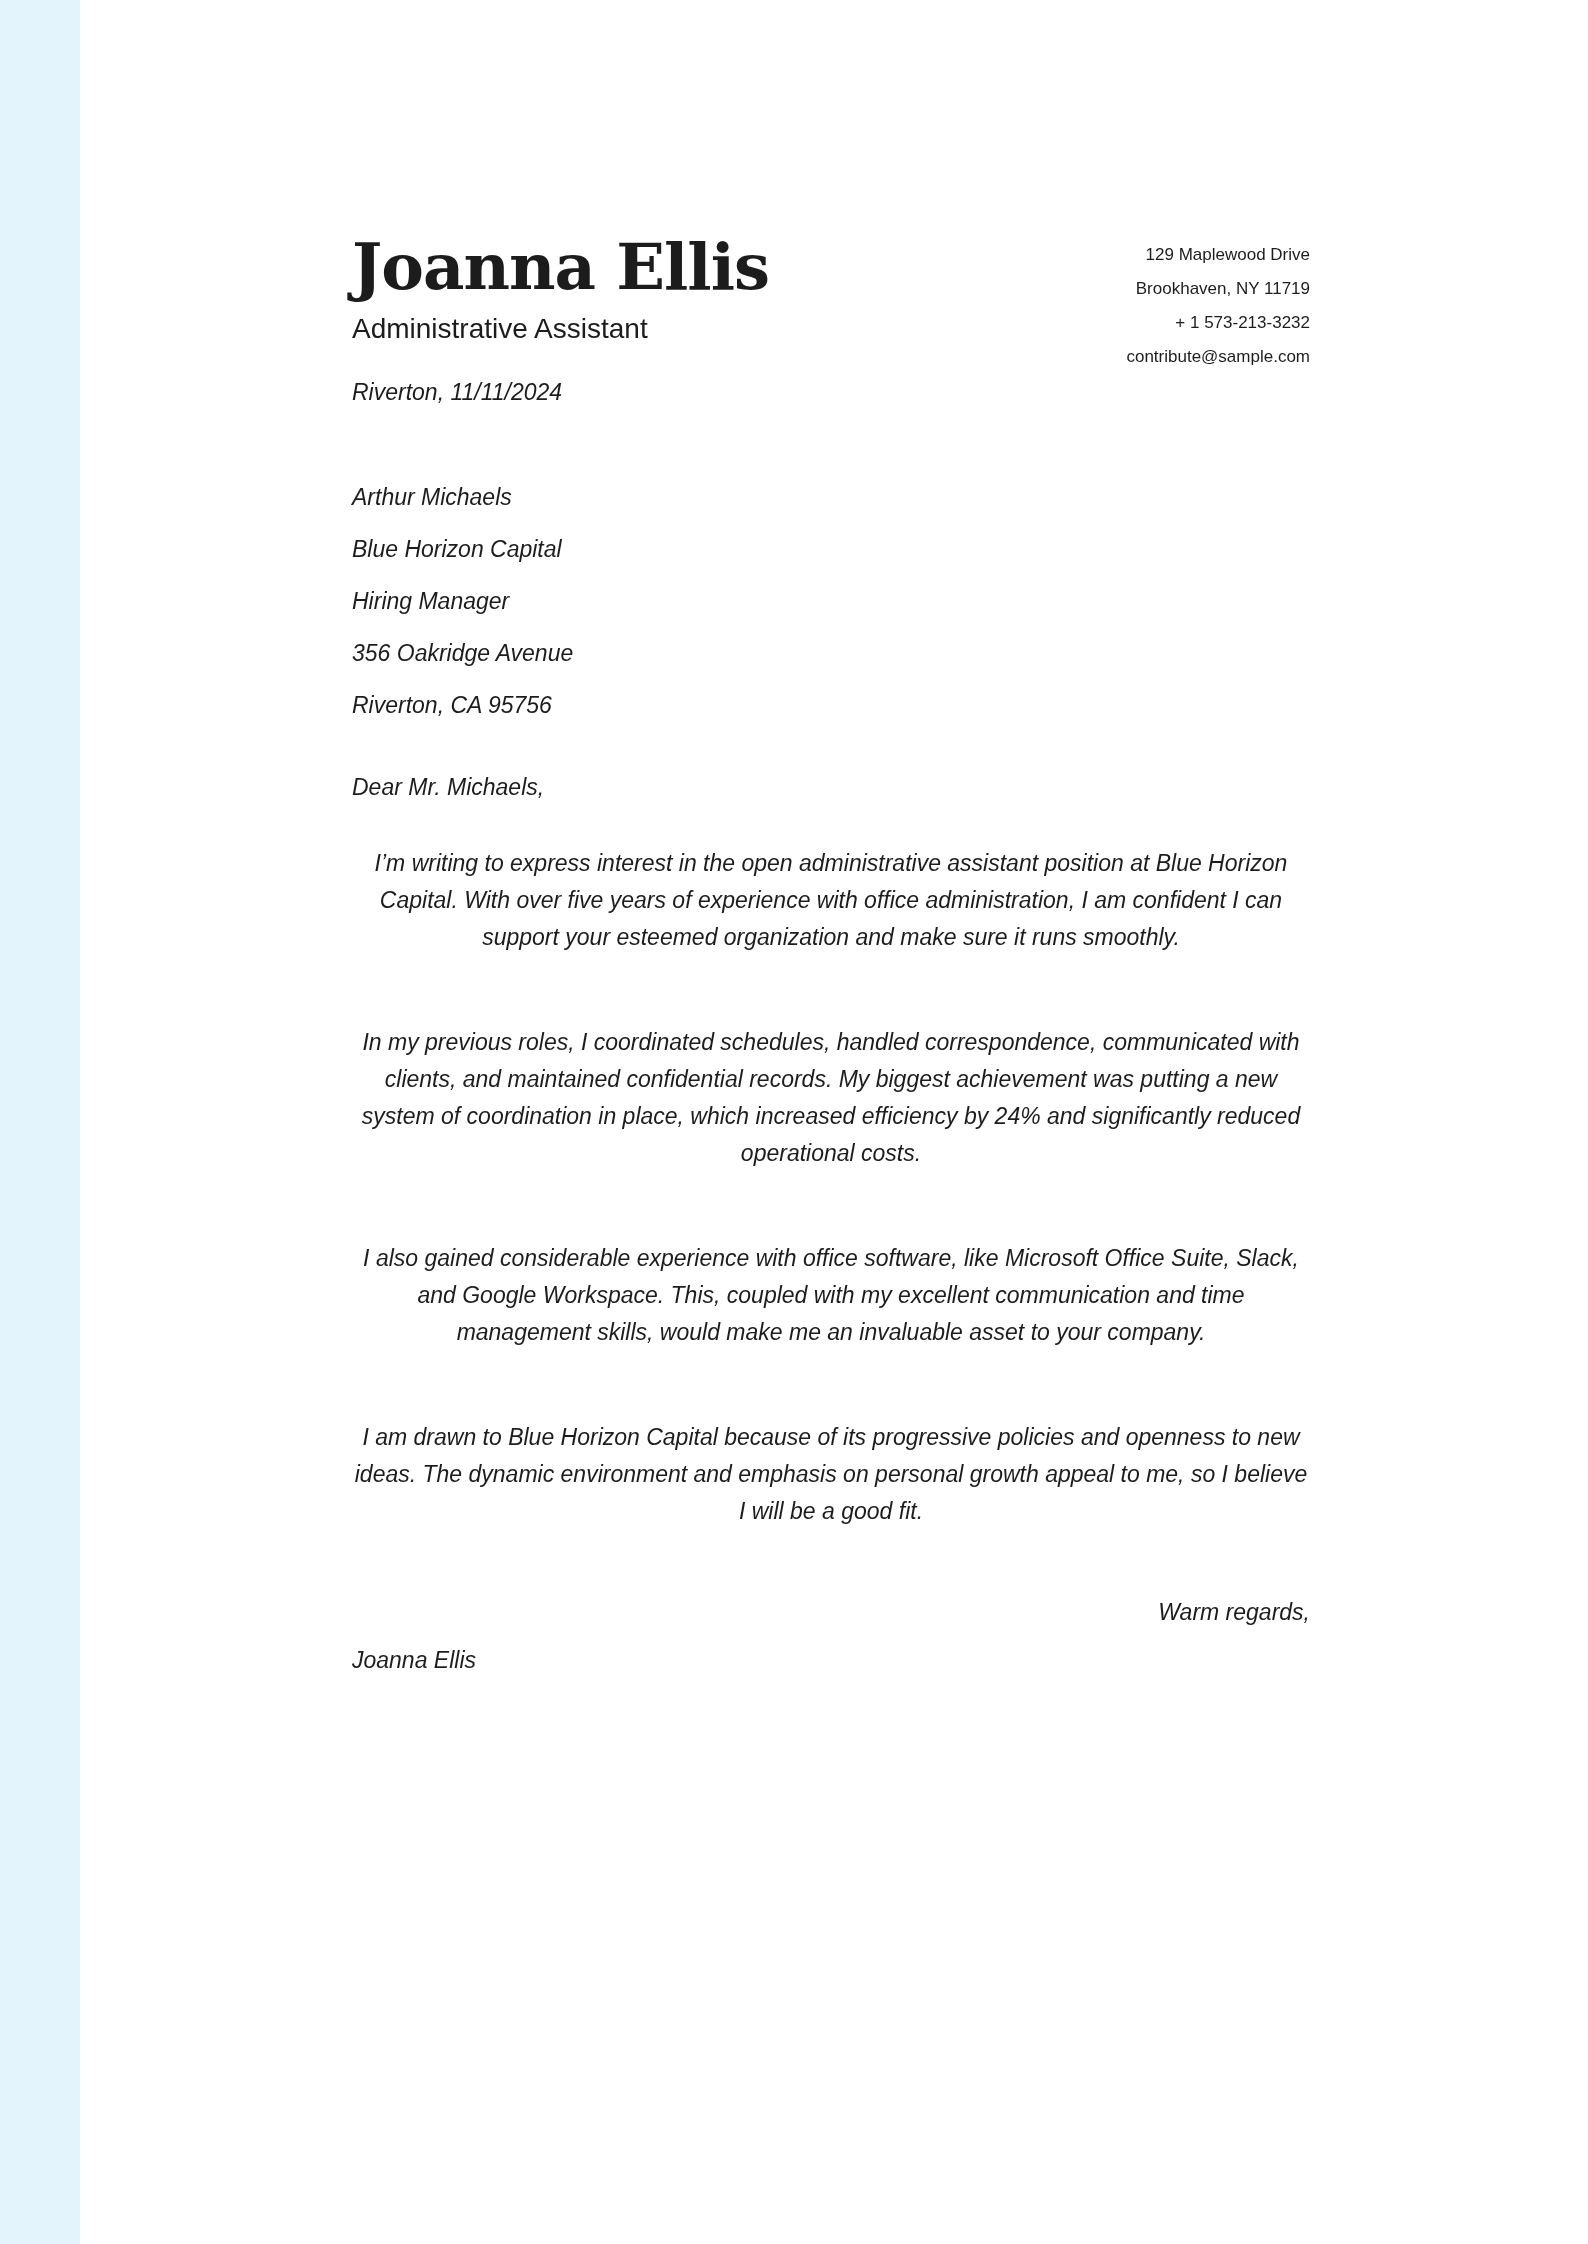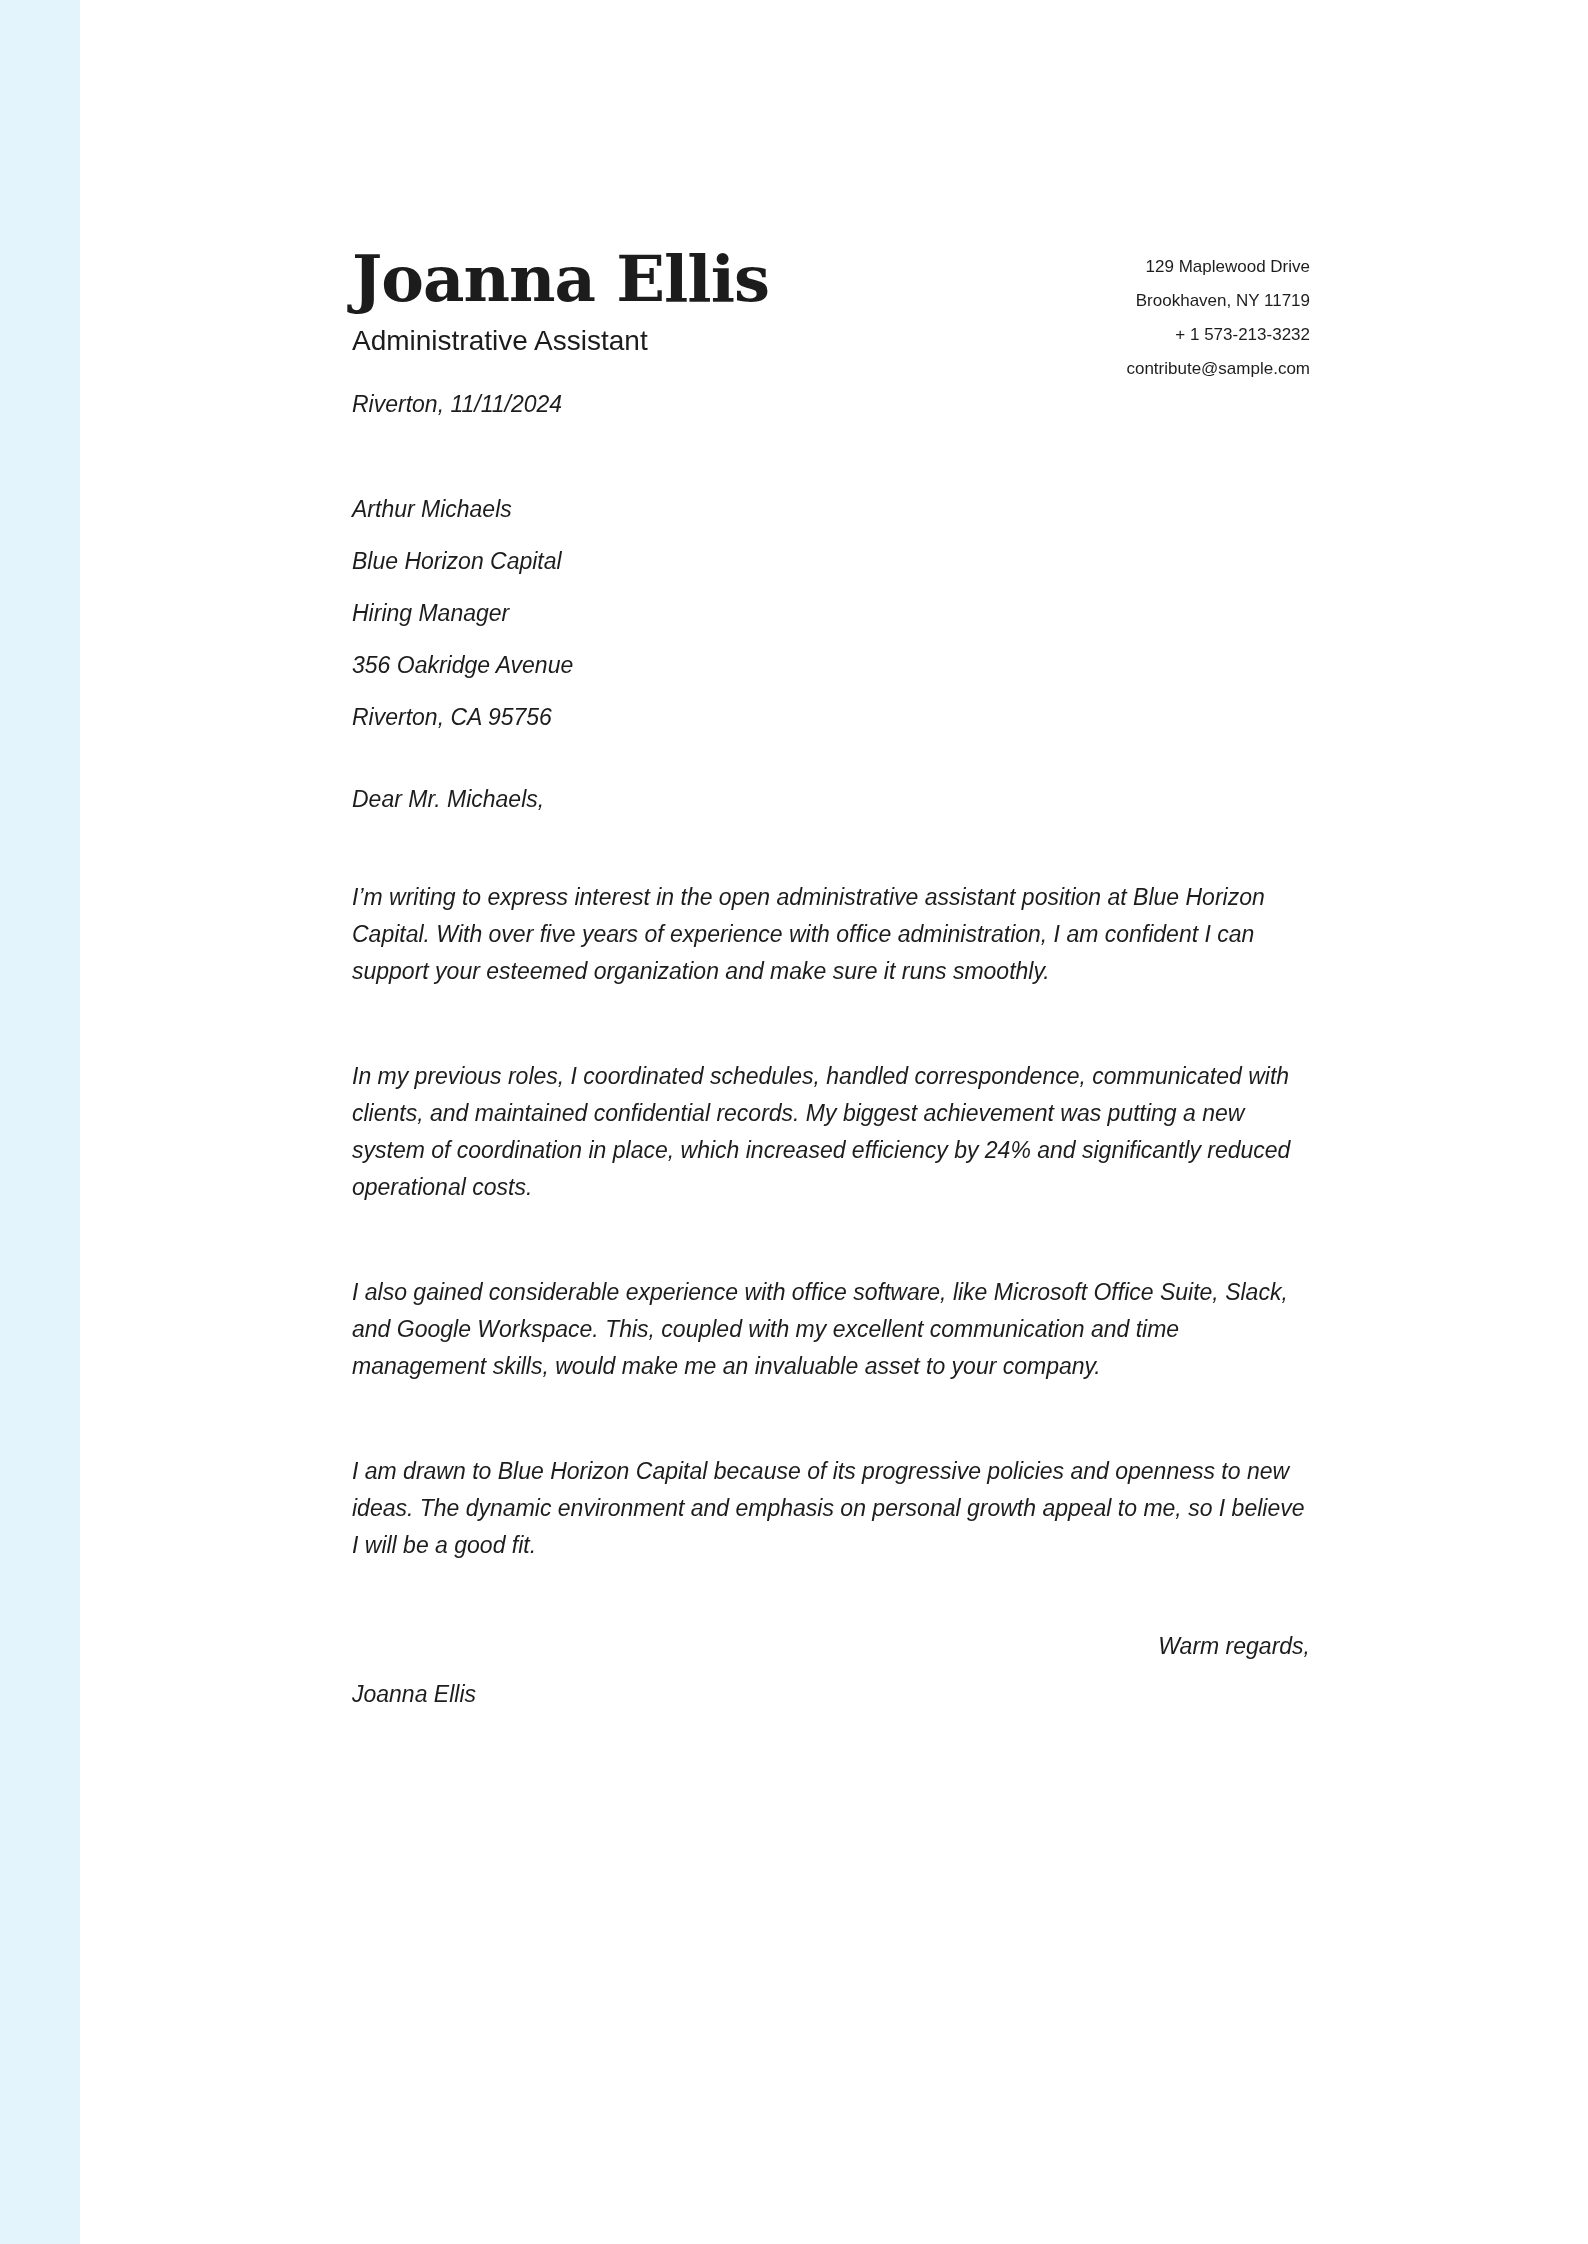--- a/index.html
+++ b/index.html
@@ -13,21 +13,21 @@
     color: #1d1d1d;
   }
   .stripe {
     position: absolute;
     left: 0; top: 0;
     width: 80px; height: 100%;
   }
   .content {
     position: absolute;
     left: 352px;
-    top: 12px;
+    top: 0;
     width: 958px;
   }
   .header {
     display: flex;
     justify-content: space-between;
     align-items: flex-start;
     padding-top: 232px;
   }
   .name {
     font-family: "DejaVu Serif", serif;
@@ -55,21 +55,21 @@
   .letter {
     font-style: italic;
     font-size: 23px;
     line-height: 37px;
     color: #1d1d1d;
   }
   .date-line { }
   .recipient { margin-top: 72px; }
   .recipient-line { margin: 0 0 24px 0; line-height: 28px; }
   .salutation { margin-top: 54px; line-height: 28px; }
-  .body-copy { margin-top: 66px; }
+  .body-copy { margin-top: 44px; text-align: center; }
   .body-copy p { margin: 0 0 68px 0; }
   .closing { margin: 15px 0 20px 0; line-height: 28px; text-align: right; }
   .signature { line-height: 28px; }
 </style>
 </head>
 <body>
 
 <div class="page">
   <div class="stripe" style="background:#e3f4fd;"></div>
 

